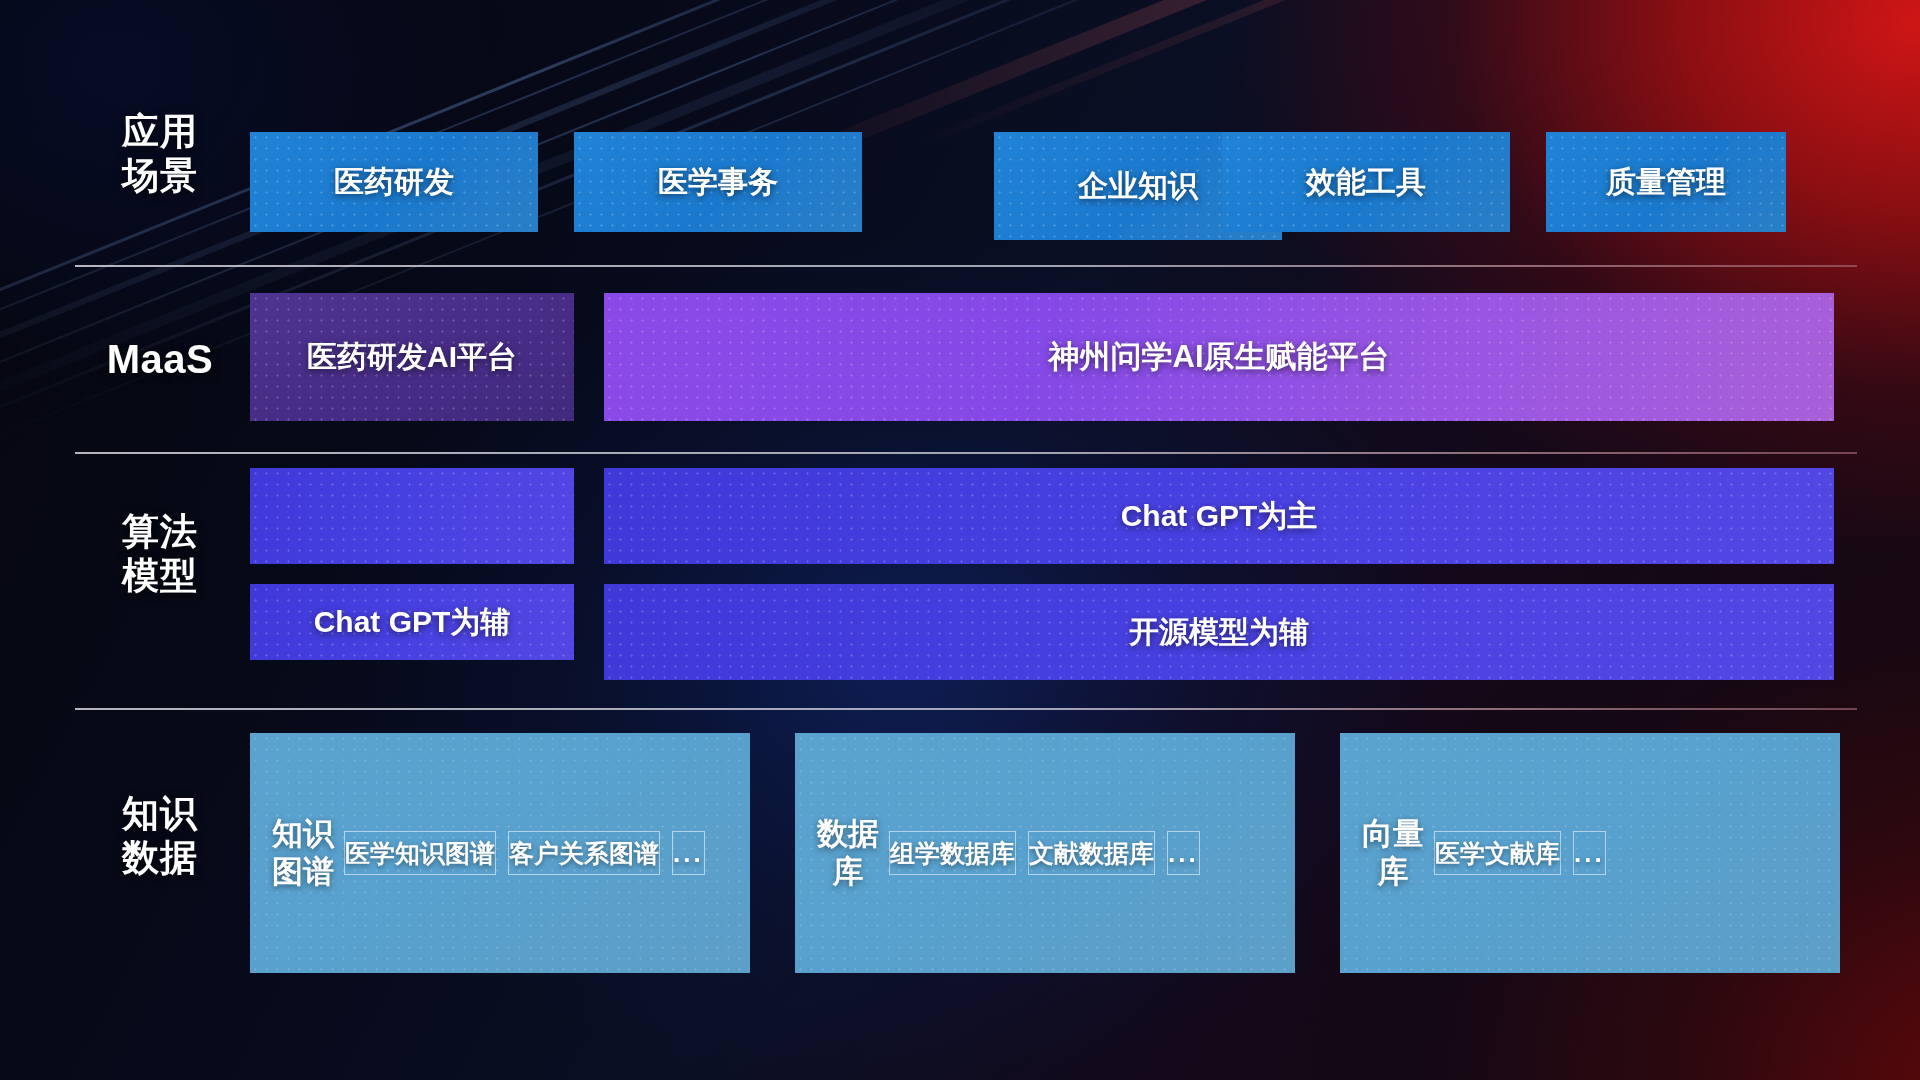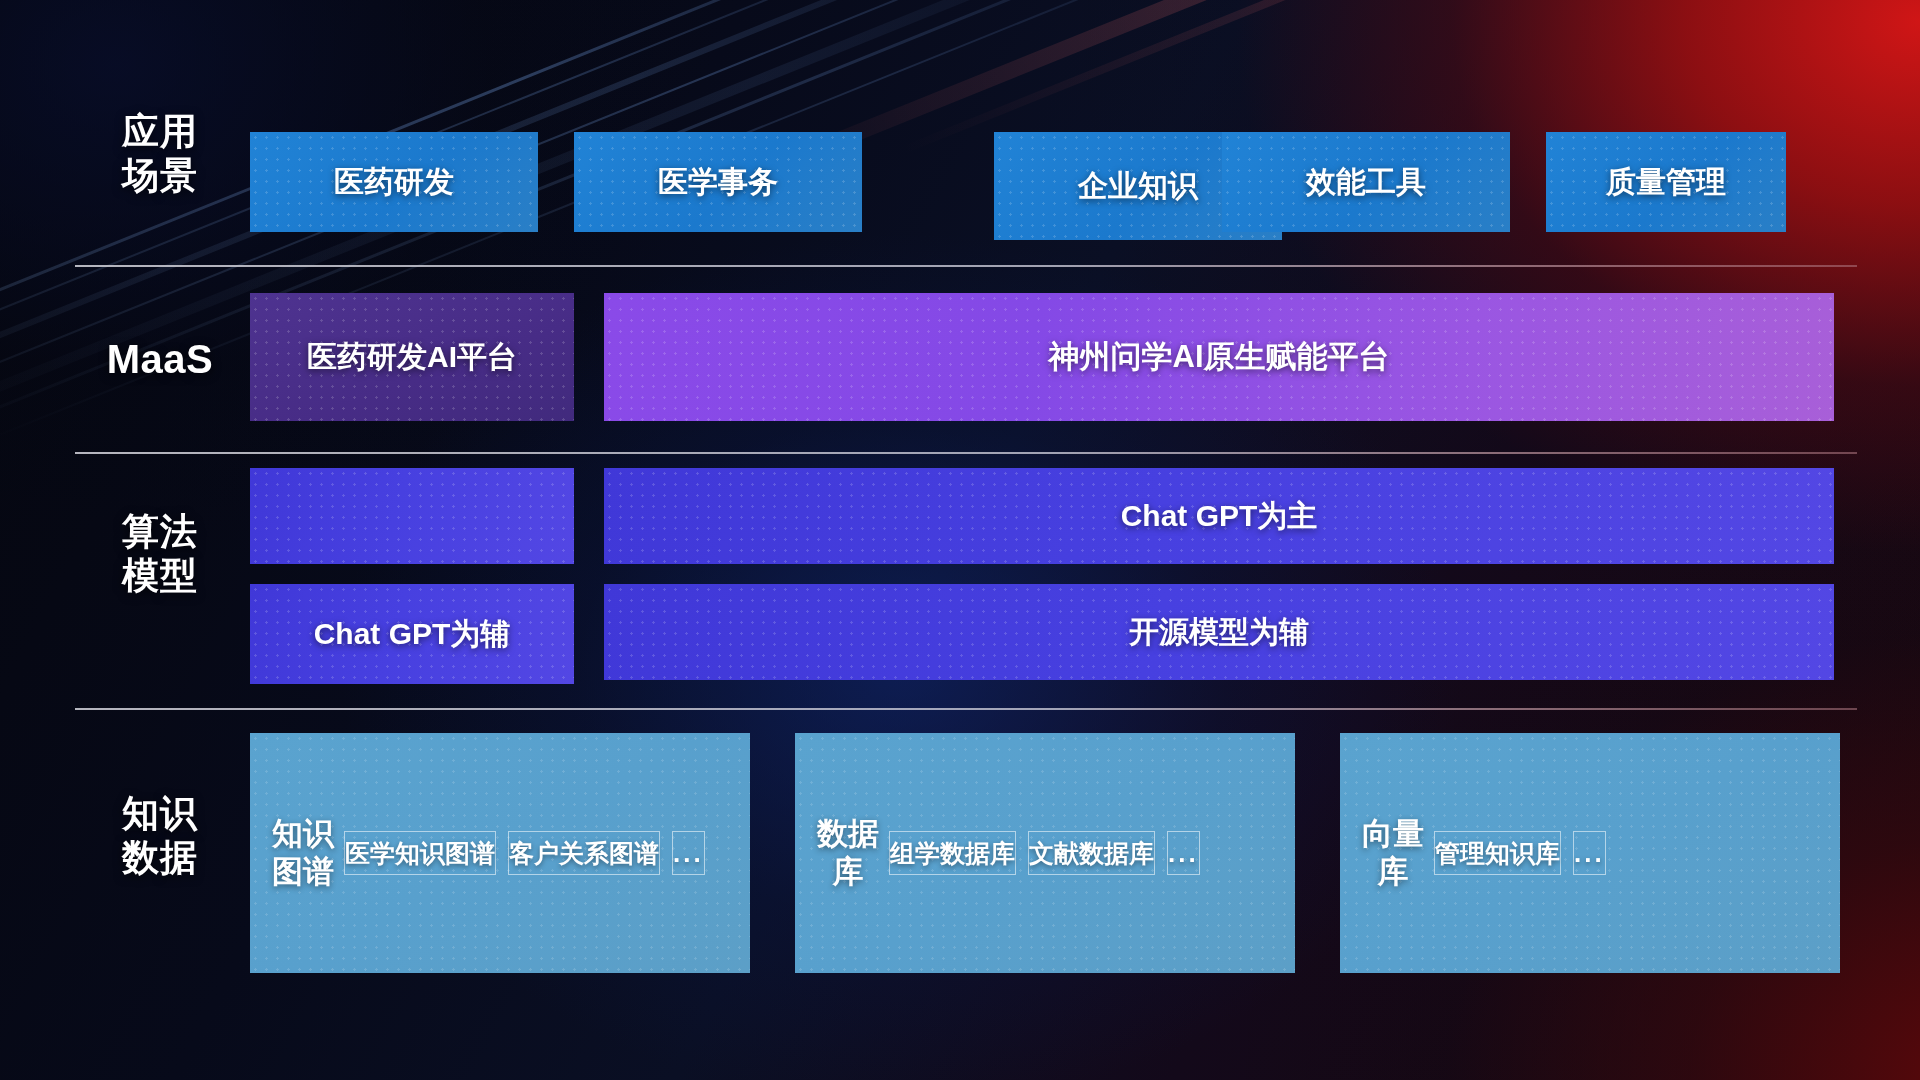--- a/index.html
+++ b/index.html
@@ -238,21 +238,21 @@
 
       <div class="box algo-box" style="left:250px; top:468px; width:324px; height:96px;">
         <div class="dots"></div>
       </div>
 
       <div class="box algo-box" style="left:604px; top:468px; width:1230px; height:96px;">
         <div class="dots"></div>
         <span class="lbl">Chat GPT为主</span>
       </div>
 
-      <div class="box algo-box" style="left:250px; top:584px; width:324px; height:100px;">
+      <div class="box algo-box" style="left:250px; top:584px; width:324px; height:76px;">
         <div class="dots"></div>
         <span class="lbl">Chat GPT为辅</span>
       </div>
 
       <div class="box algo-box" style="left:604px; top:584px; width:1230px; height:96px;">
         <div class="dots"></div>
         <span class="lbl">开源模型为辅</span>
       </div>
     </div>
 
@@ -281,21 +281,21 @@
           <div class="know-item">组学数据库</div>
           <div class="know-item">文献数据库</div>
           <div class="know-item ellipsis">...</div>
         </div>
       </div>
 
       <div class="know-group" style="left:1340px; top:733px; width:500px; height:240px;">
         <div class="dots"></div>
         <div class="know-vlabel">向量库</div>
         <div class="know-items">
-          <div class="know-item">管理知识库</div>
+          <div class="know-item">医学文献库</div>
           <div class="know-item ellipsis">...</div>
         </div>
       </div>
 
     </div>
 
   </div>
 </div>
 
 </body></html>

